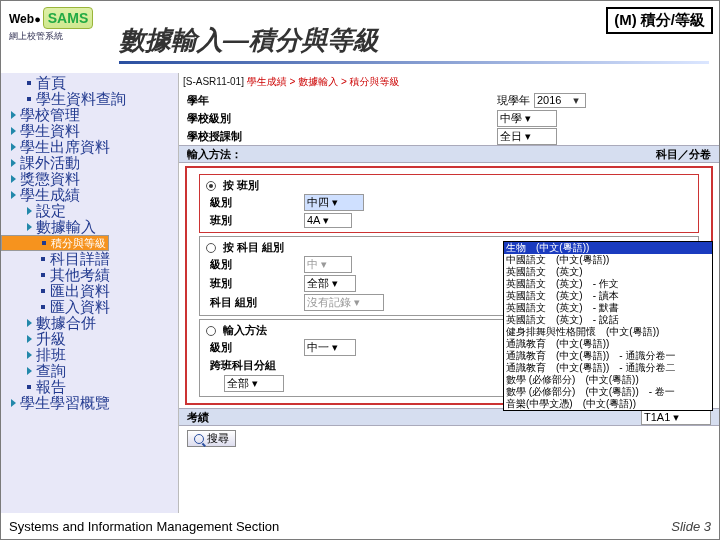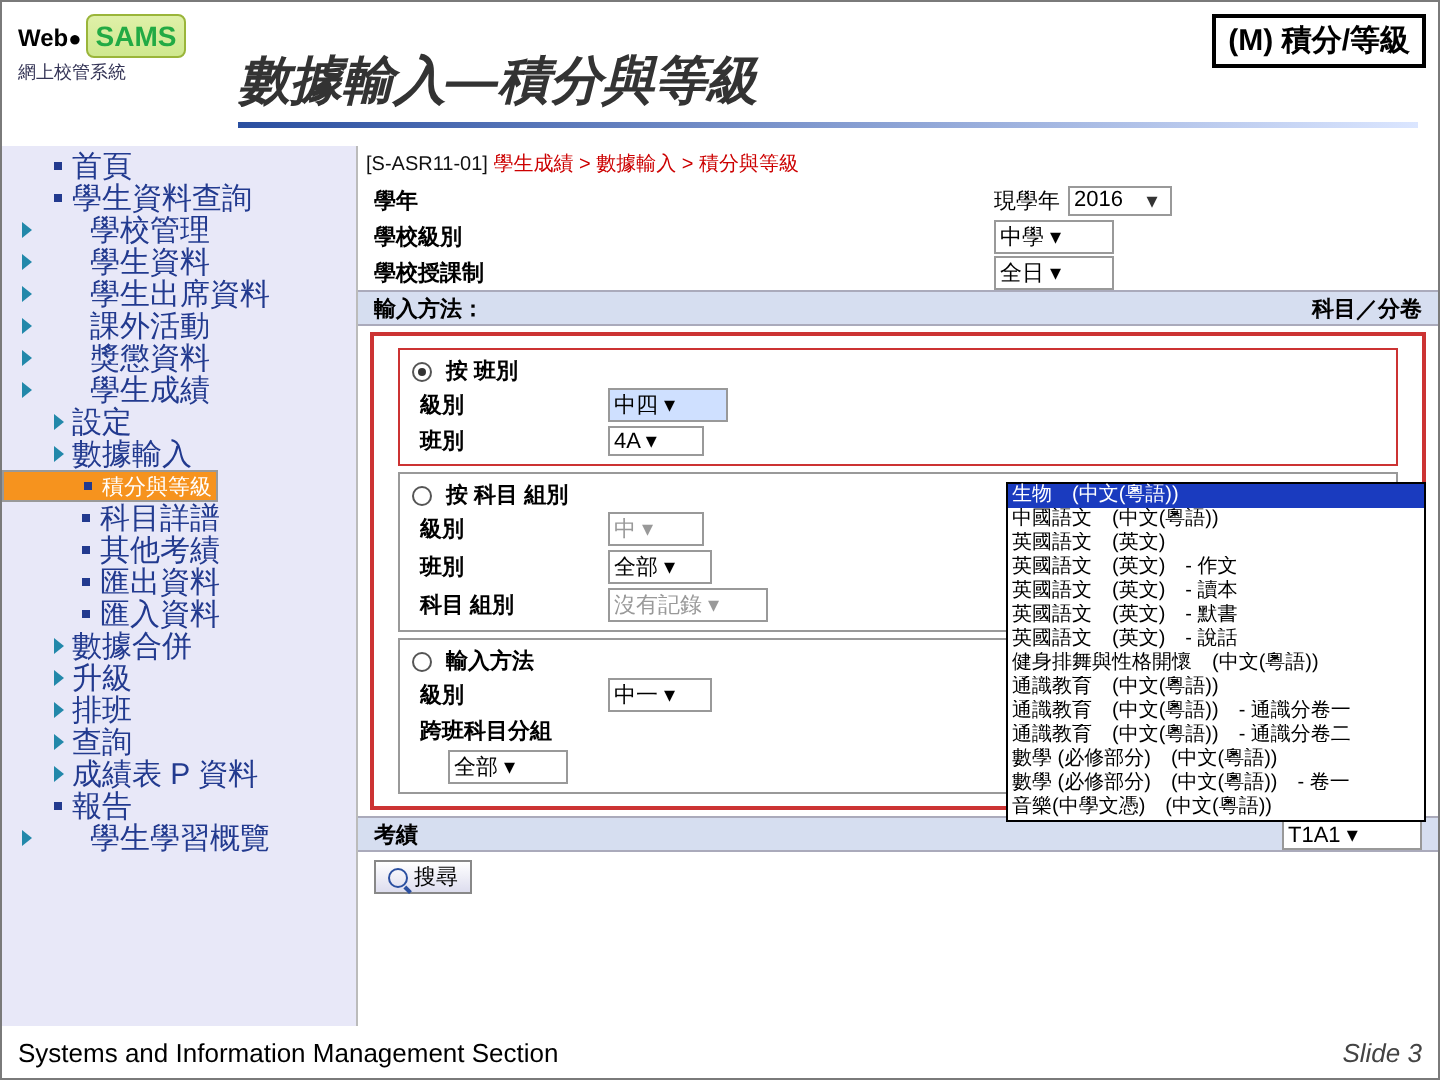--- a/index.html
+++ b/index.html
@@ -9,21 +9,21 @@
   .logo { position: absolute; left: 8px; top: 6px; width: 104px; height: 50px; }
   .logo .web { font-weight: bold; font-size: 12px; }
   .logo .sams { display:inline-block; padding:2px 4px; background:linear-gradient(#dff0a8,#cfe88f); border:1px solid #9ab53a; border-radius:4px; font-weight:bold; font-size:14px; color:#2a4; margin-left:2px; }
   .logo .zh { font-size:9px; color:#335; margin-top:1px; }
   .title-main { position:absolute; left:118px; top:22px; font-size:26px; font-weight:bold; color:#333; font-style:italic; }
   .title-underline { position:absolute; left:118px; top:60px; width:590px; height:3px; background:linear-gradient(to right,#2a4fa0,#dbe6ff); }
   .tag { position:absolute; right:6px; top:6px; border:2px solid #000; padding:2px 6px; font-size:15px; font-weight:bold; background:#fff; }
   .body-area { position:absolute; left:0; right:0; top:72px; bottom:26px; display:flex; }
   .sidebar { width:178px; background:#e8e8f8; padding:2px 0; border-right:1px solid #bbb; overflow:hidden; }
   .sb-item { display:flex; align-items:center; padding:1px 0 1px 14px; color:#223a8f; font-size:15px; height:16px; }
-  .sb-item.lv1 { padding-left:10px; color:#223a8f;gap:25px; }
+  .sb-item.lv1 { padding-left:10px; color:#223a8f; }
   .sb-item.lv2 { padding-left:26px; }
   .sb-item.lv3 { padding-left:40px; }
   .sb-item.sel { background:#f6931e; color:#fff; }
   .sb-item .tri { display:inline-block; width:0; height:0; border-left:5px solid #28a; border-top:4px solid transparent; border-bottom:4px solid transparent; margin-right:4px; }
   .sb-item .dot { display:inline-block; width:4px; height:4px; background:#223a8f; margin-right:5px; }
   .main { flex:1; position:relative; background:#fff; overflow:hidden; }
   .crumb { padding:2px 4px; font-size:10px; color:#111; }
   .crumb .c2 { color:#c00; }
   .form-row { display:flex; align-items:center; padding:1px 8px; font-size:11px; height:18px; }
   .form-row .lbl { width:90px; font-weight:bold; }
@@ -113,23 +113,20 @@
         </div><div class="sb-item lv2">
           <span class="tri"></span>
           <span>升級</span>
         </div><div class="sb-item lv2">
           <span class="tri"></span>
           <span>排班</span>
         </div><div class="sb-item lv2">
           <span class="tri"></span>
           <span>查詢</span>
         </div><div class="sb-item lv2">
-          <span class="tri"></span>
-          <span>成績表 P 資料</span>
-        </div><div class="sb-item lv2">
           <span class="dot"></span>
           <span>報告</span>
         </div><div class="sb-item lv1">
           <span class="tri"></span>
           <span>學生學習概覽</span>
         </div></div>
 
     <div class="main">
       <div class="crumb">
         <span>[S-ASR11-01]</span>

